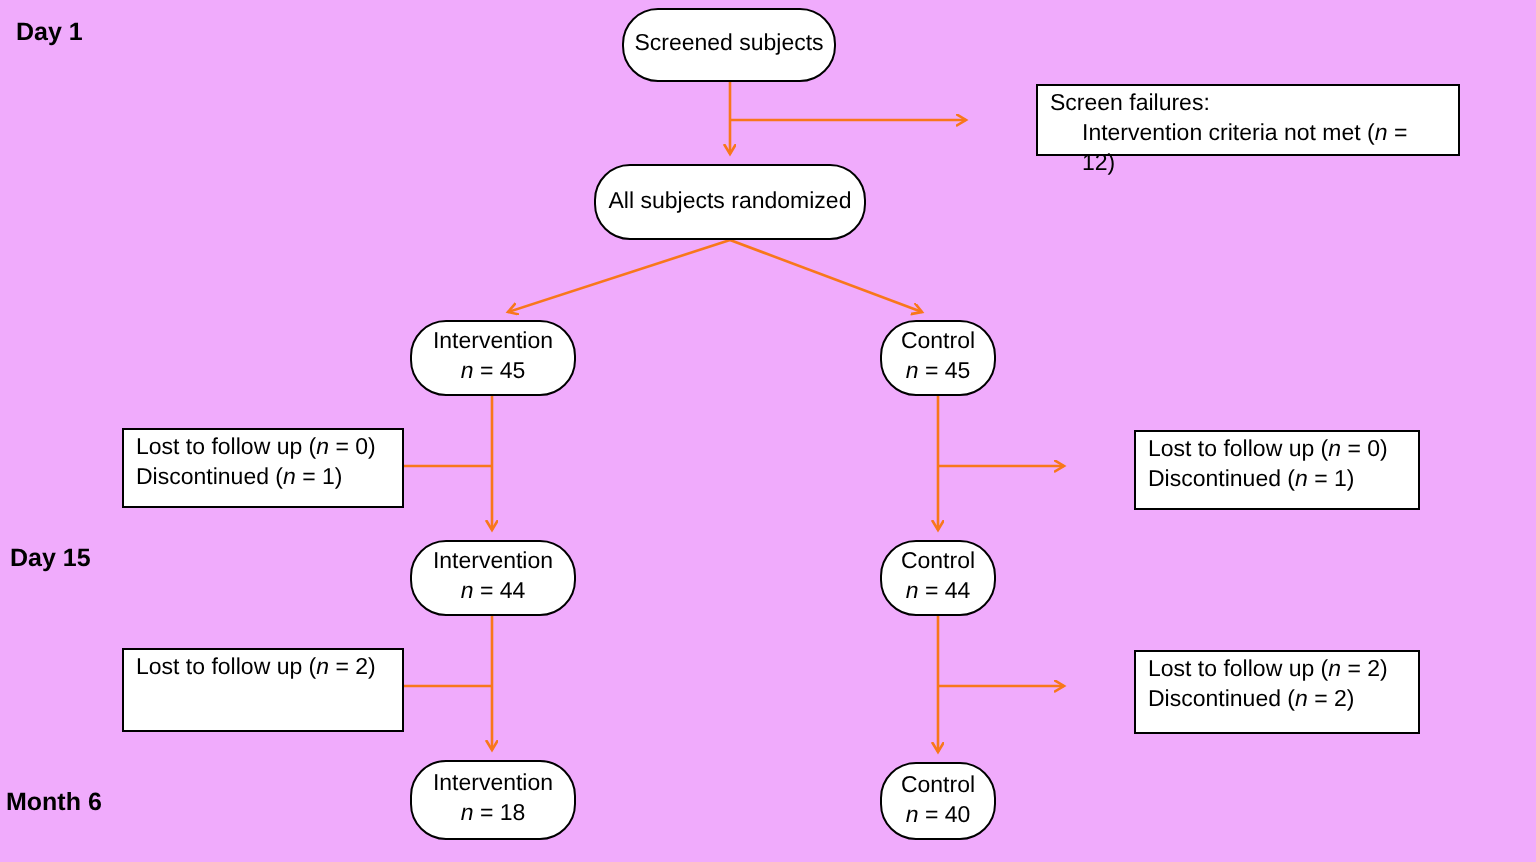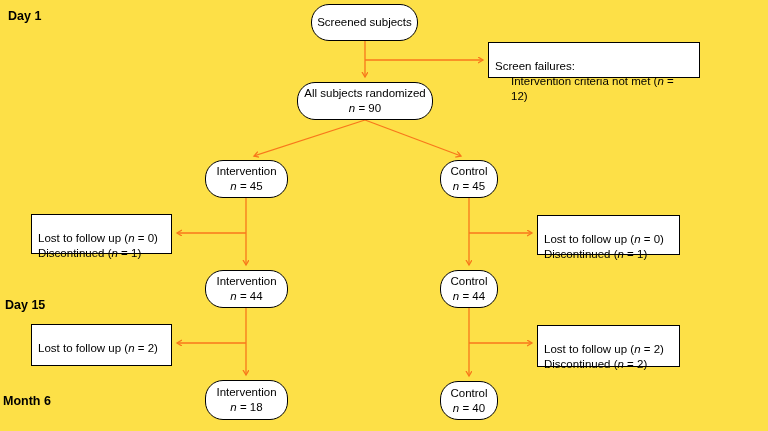--- a/index.html
+++ b/index.html
@@ -1,25 +1,25 @@
 <!DOCTYPE html>
 <html><head>
 <meta charset="utf-8">
 <style>
   html,body{margin:0;padding:0;background:#ffffff;}
   .canvas{
-    position:relative;width:768px;height:431px;background:#fde047;
+    position:relative;width:768px;height:431px;background:#f0abfc;
     font-family:"Liberation Sans",sans-serif;color:#000;overflow:hidden;
   }
   .box{
     position:absolute;border:1.4px solid #000;background:#fff;
     font-size:11.5px;line-height:15px;box-sizing:border-box;
   }
   .box.center{display:flex;flex-direction:column;justify-content:center;text-align:center;border-radius:18px;}
-  .box.leftalign{padding:16px 6px;}
+  .box.leftalign{padding:2px 6px;margin-left:30px;}
   .indent{padding-left:16px;}
   .it{font-style:italic;}
   .tl{position:absolute;font-weight:bold;font-size:12.5px;line-height:14px;}
   svg.arrows{position:absolute;left:0;top:0;pointer-events:none;}
 </style>
 </head>
 <body>
 
 <div class="canvas">
 
@@ -39,35 +39,34 @@
       <path d="M469,198 V265" marker-end="url(#ah)"></path>
       <path d="M469,233 H532" marker-end="url(#ah)"></path>
       <path d="M246,308 V375" marker-end="url(#ah)"></path>
       <path d="M246,343 H177" marker-end="url(#ah)"></path>
       <path d="M469,308 V376" marker-end="url(#ah)"></path>
       <path d="M469,343 H532" marker-end="url(#ah)"></path>
     </g>
   </svg>
 
   <div class="tl" style="left:8px;top:9px;">Day 1</div>
-  <div class="tl" style="left:5px;top:298px;text-align:center;">Day 15</div>
+  <div class="tl" style="left:5px;top:272px;text-align:center;">Day 15</div>
   <div class="tl" style="left:3px;top:394px;">Month 6</div>
 
   <div class="box center" style="left:311px;top:4px;width:107px;height:37px;">
     <div><span>Screened subjects</span></div>
   </div>
 
   <div class="box leftalign" style="left:488px;top:42px;width:212px;height:36px;">
     <div><span>Screen failures:</span></div>
     <div class="indent"><span>Intervention criteria not met (</span><span class="it">n</span><span> = 12)</span></div>
   </div>
 
   <div class="box center" style="left:297px;top:82px;width:136px;height:38px;">
     <div><span>All subjects randomized</span></div>
-    <div><span class="it">n</span><span> = 90</span></div>
   </div>
 
   <div class="box center" style="left:205px;top:160px;width:83px;height:38px;">
     <div><span>Intervention</span></div>
     <div><span class="it">n</span><span> = 45</span></div>
   </div>
 
   <div class="box center" style="left:440px;top:160px;width:58px;height:38px;">
     <div><span>Control</span></div>
     <div><span class="it">n</span><span> = 45</span></div>

